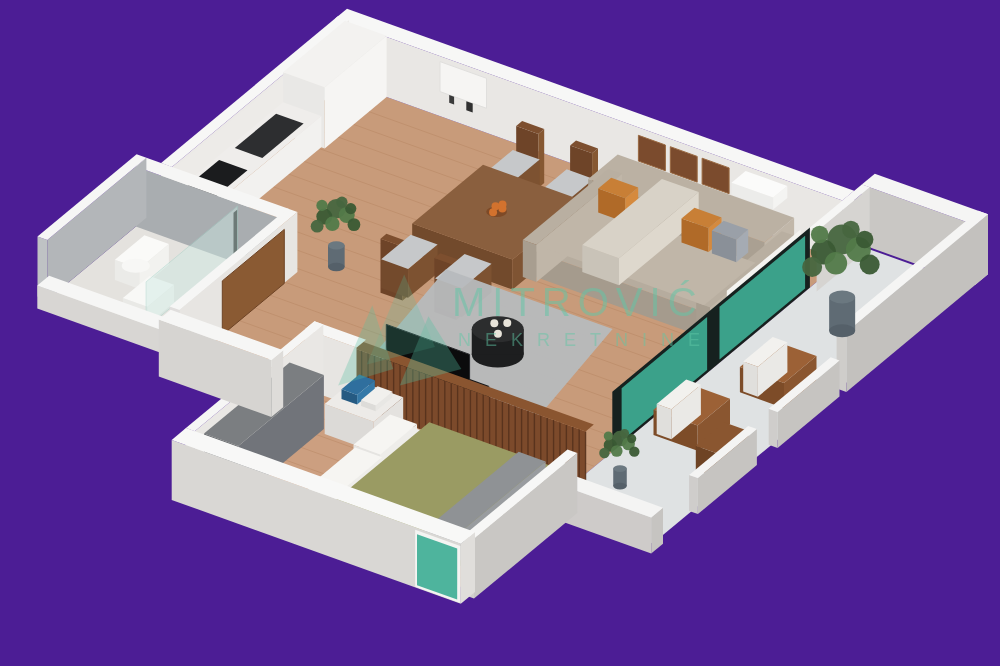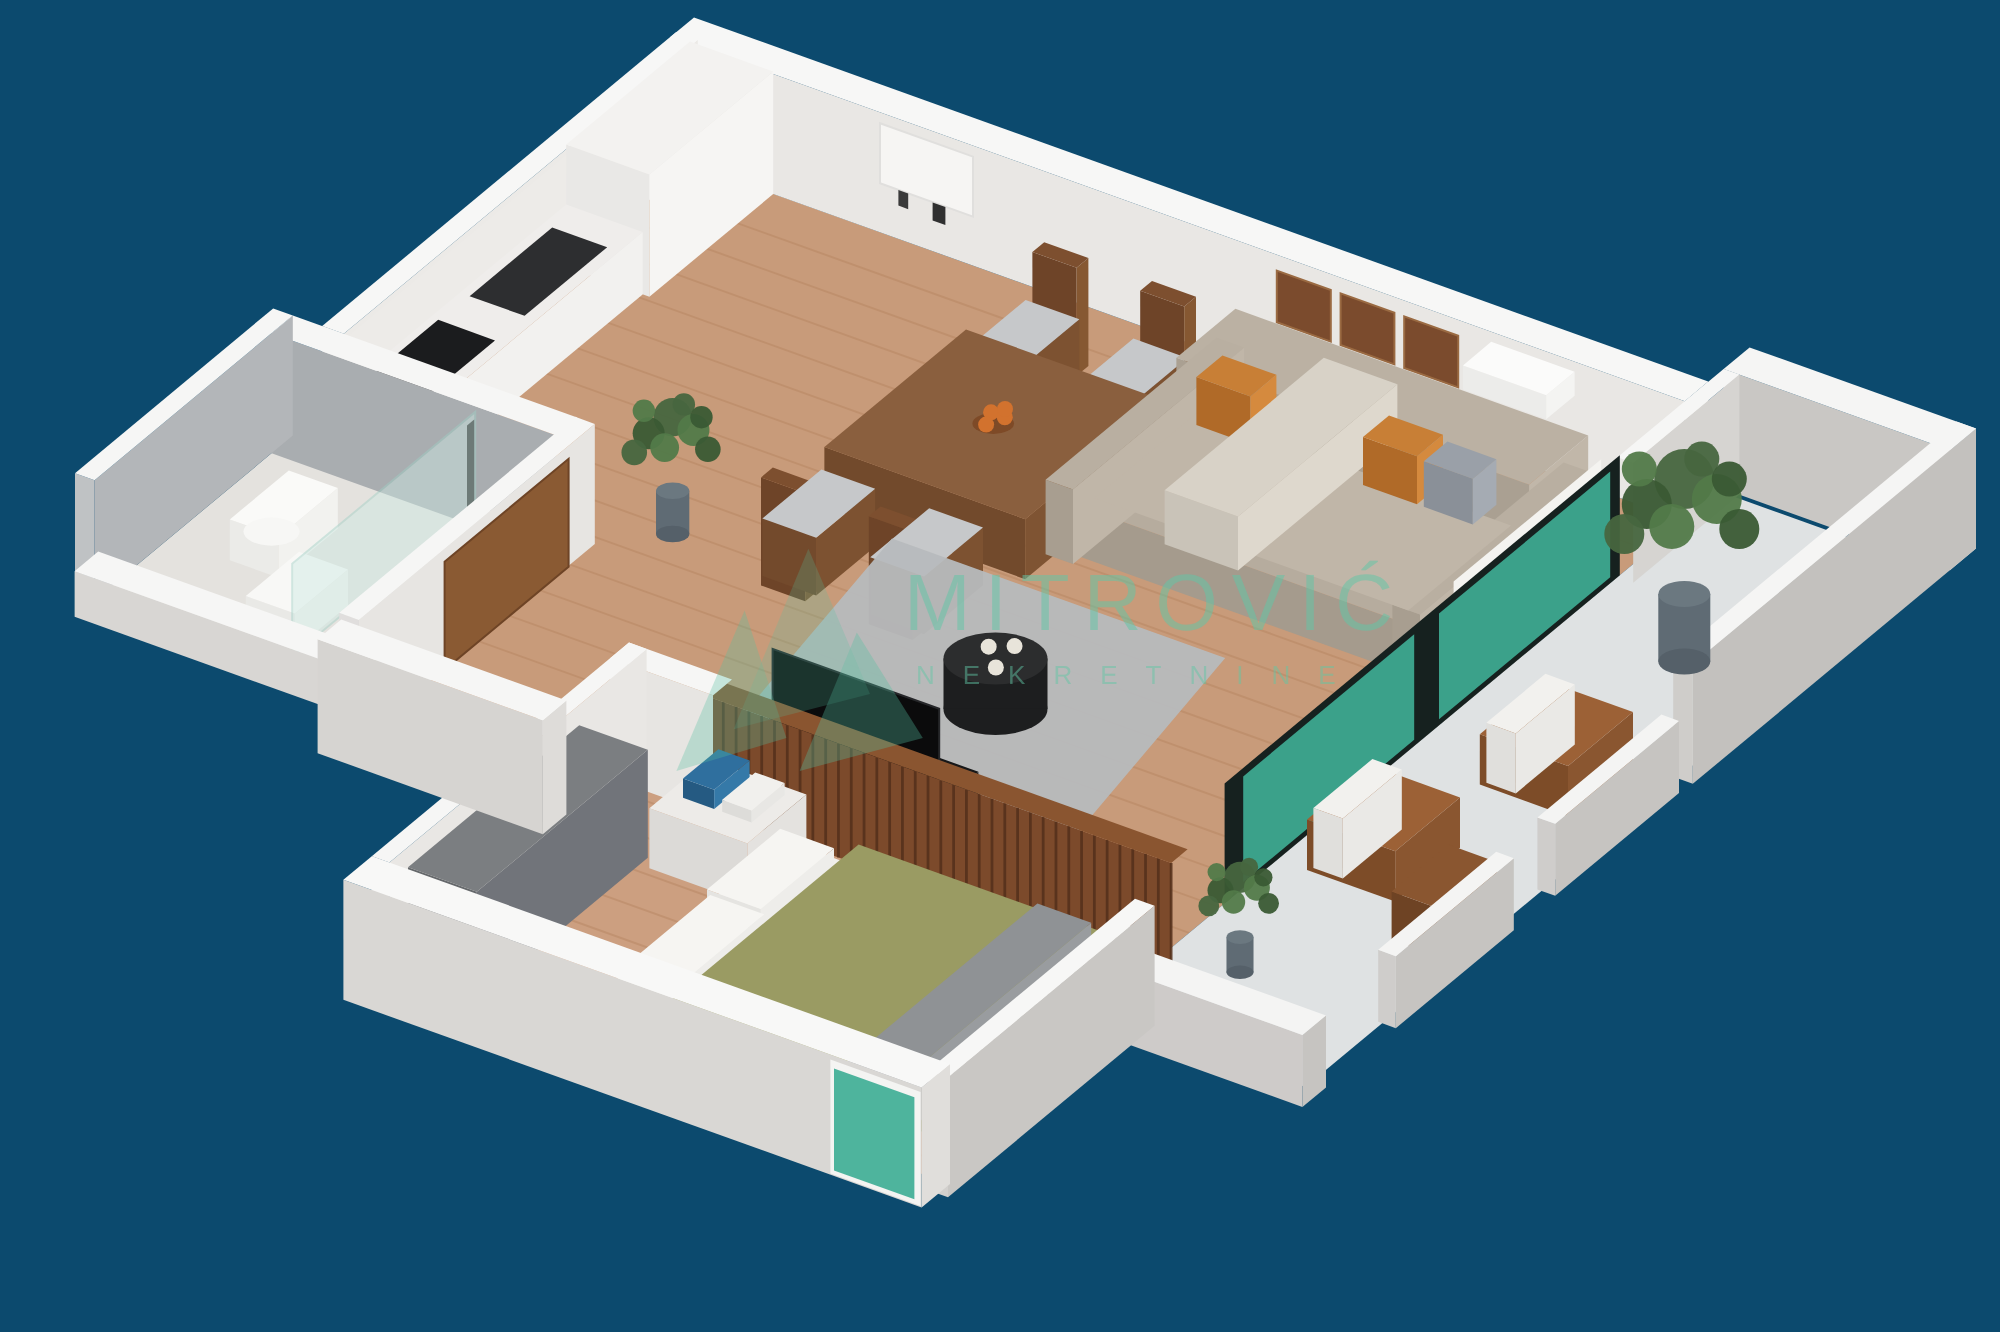--- a/index.html
+++ b/index.html
@@ -1,23 +1,23 @@
 <!DOCTYPE html>
 <html><head>
 <meta charset="utf-8">
 <style>
   html,body{margin:0;padding:0;background:#000;}
-  #stage{position:relative;width:1000px;height:666px;background:#0c4a6e;overflow:hidden;
+  #stage{position:relative;width:1000px;height:666px;background:#4c1d95;overflow:hidden;
          font-family:"Liberation Sans", sans-serif;}
   #scene-svg{position:absolute;left:0;top:0;}
   .wm{position:absolute;pointer-events:none;}
   #wm-logo{left:336px;top:258px;width:132px;height:134px;opacity:.6;}
   #wm-title{left:452px;top:280px;font-size:40px;font-weight:400;
             letter-spacing:7px;color:rgba(97,198,166,.52);}
-  #wm-sub{left:458px;top:330px;font-size:13px;font-weight:400;
+  #wm-sub{left:458px;top:330px;font-size:18px;font-weight:400;
           letter-spacing:14px;color:rgba(97,198,166,.48);}
 </style>
 </head>
 <body>
 
 <div id="stage">
   <svg id="scene-svg" width="1000" height="666" viewBox="0 0 1000 666">
       <g>
         <polygon points="345.0,82.0 842.4,260.6 579.8,478.7 312.7,382.8 283.2,407.3 170.6,366.8 288.6,268.8 170.9,226.6" fill="#c89b7a"></polygon>
         <line x1="327.3" y1="96.7" x2="824.65" y2="275.34" stroke="#b2805c" stroke-width="1" opacity="0.4"></line>

